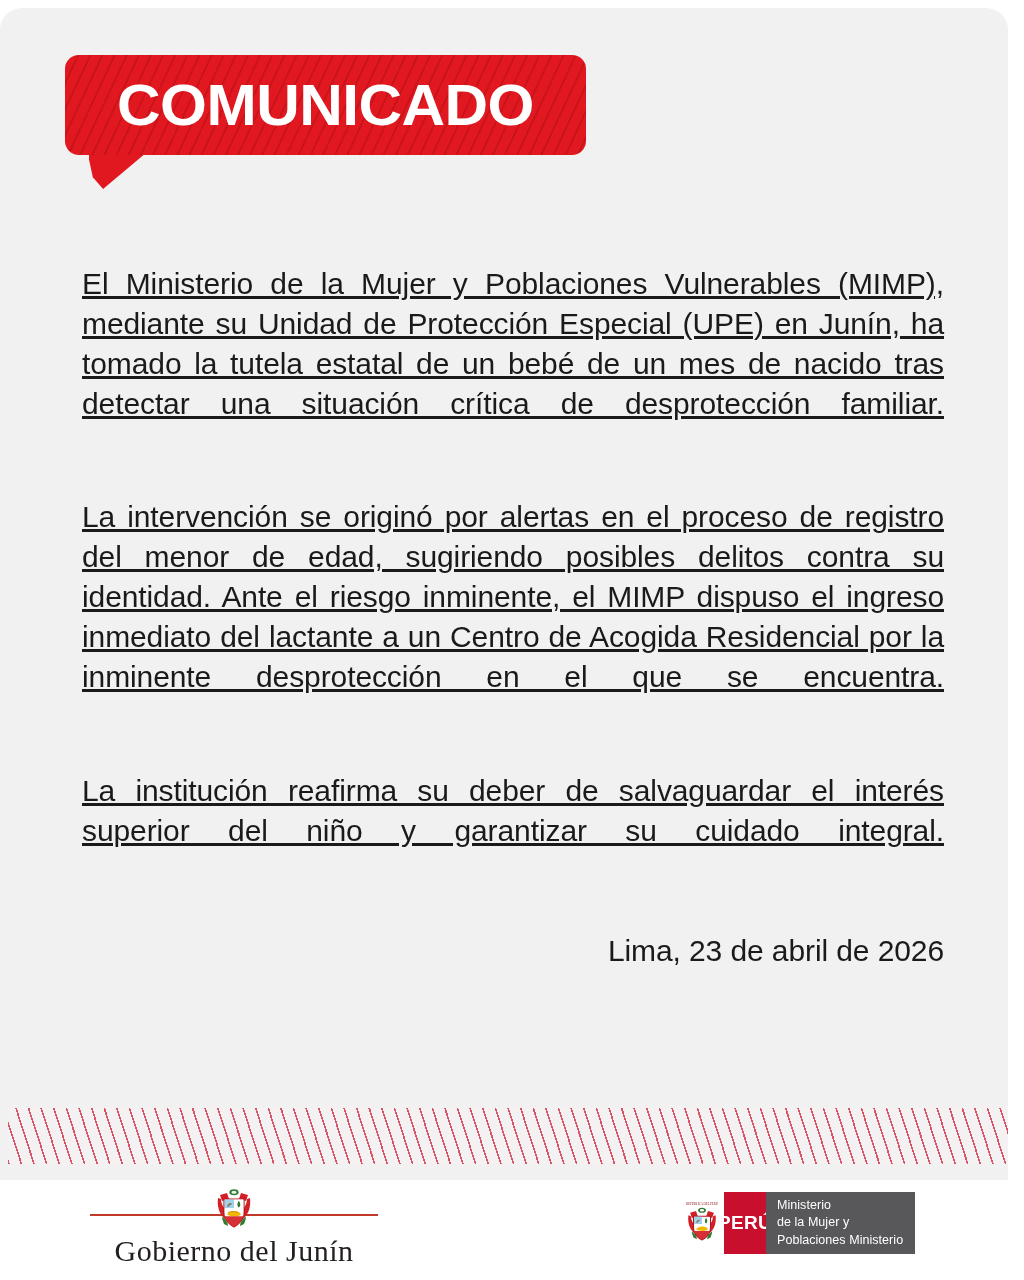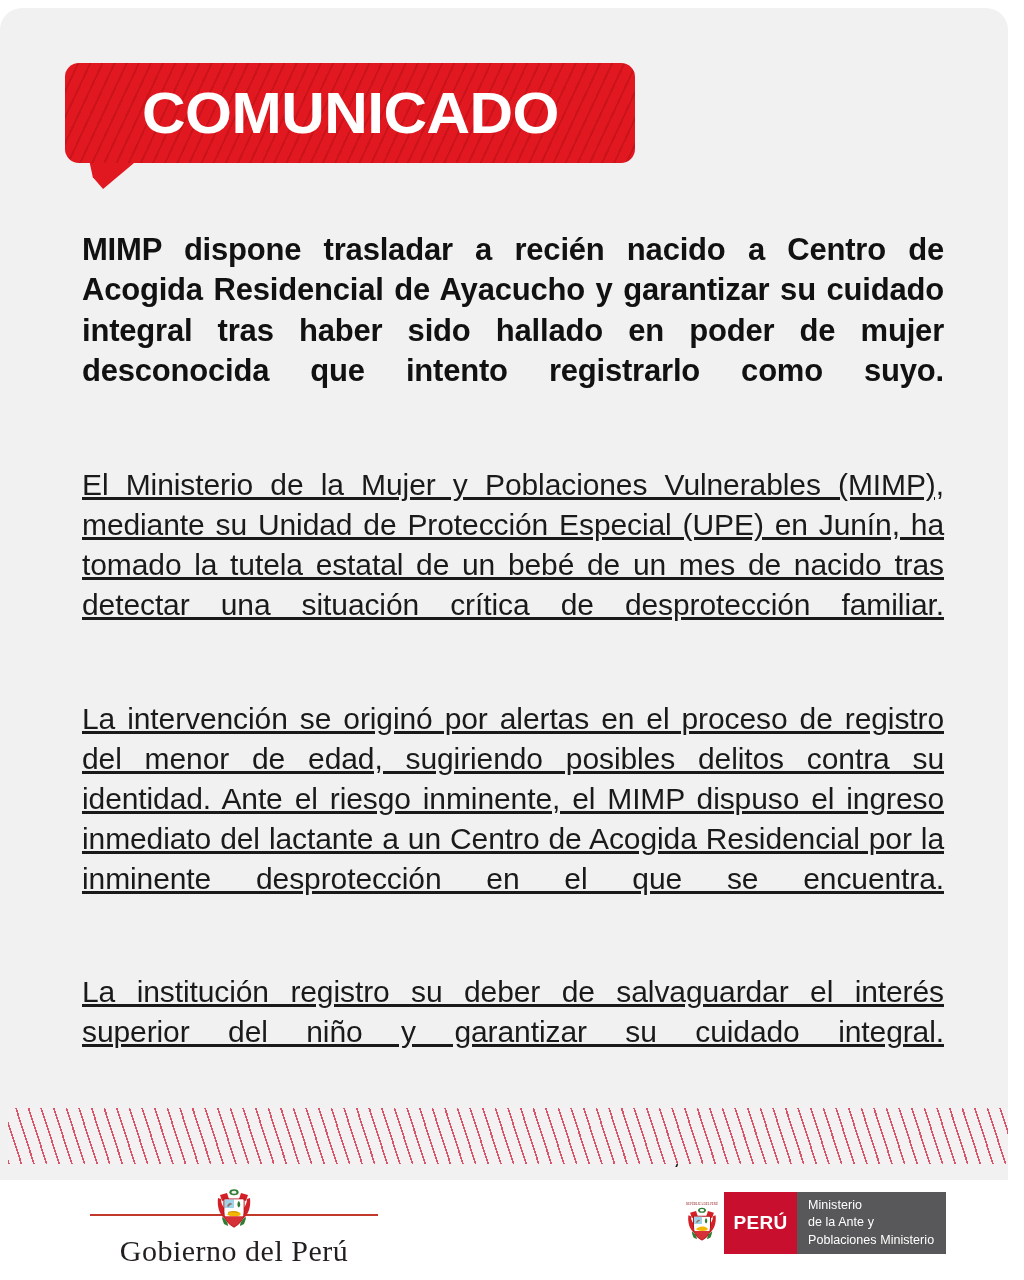--- a/index.html
+++ b/index.html
@@ -16,30 +16,29 @@
   .card{
     position:absolute; left:0; top:8px; width:1008px; height:1180px;
     background:#f1f1f1;
     border-top-left-radius:22px; border-top-right-radius:22px;
     border-bottom-left-radius:0; border-bottom-right-radius:0;
   }
 
   
   .banner-wrap{ position:absolute; left:65px; top:47px; width:570px; height:140px; }
   .banner{
-    position:absolute; left:0; top:0; width:570px; height:100px;
+    position:absolute; left:0; top:0; width:521px; height:100px;
     border-radius:14px;
     background:
       repeating-linear-gradient(115deg,
         rgba(150,8,14,.30) 0px, rgba(150,8,14,.30) 2px,
         rgba(150,8,14,0) 2px, rgba(150,8,14,0) 11px),
       #e1181f;
     display:flex; align-items:center; justify-content:center;
     overflow:hidden;
-    margin-top:8px;
   }
   .banner-title{
     color:#ffffff;
     font-size:58px;
     font-weight:700;
     letter-spacing:-0.5px;
     line-height:1;
     white-space:nowrap;
     transform:scaleX(1.04);
   }
@@ -92,21 +91,21 @@
   .gob-name{
     margin-top:2px; text-align:center;
     font-family:"Liberation Serif", serif;
     font-size:30px; color:#231f20; letter-spacing:.5px;
   }
 
   
   .mimp{ position:absolute; left:680px; top:12px; display:flex; align-items:stretch; height:62px; }
   .mimp-shield{ width:44px; display:flex; align-items:center; justify-content:center; }
   .mimp-peru{
-    width:73px; background:#c8102e; color:#ffffff;
+    width:42px; background:#c8102e; color:#ffffff;
     display:flex; align-items:center; justify-content:center;
     font-size:19px; font-weight:700; letter-spacing:.3px;
   }
   .mimp-min{
     background:#58585a; color:#ffffff; padding:7px 12px 7px 11px;
     display:flex; flex-direction:column; justify-content:center;
     font-size:12.5px; line-height:1.38; letter-spacing:.05px; white-space:nowrap;
   }
 </style>
 </head>
@@ -117,24 +116,23 @@
   <div class="card">
 
     <div class="banner-wrap">
       <div class="banner-tail"></div>
       <div class="banner">
         <div class="banner-title">COMUNICADO</div>
       </div>
     </div>
 
     <div class="content">
-      <div class="headline">MIMP dispone trasladar a recién nacido a Centro de Acogida Residencial de Ayacucho y garantizar su cuidado integral tras haber sido hallado en poder de mujer desconocida que intento registrarlo como suyo.</div>
       <div class="para">El Ministerio de la Mujer y Poblaciones Vulnerables (MIMP), mediante su Unidad de Protección Especial (UPE) en Junín, ha tomado la tutela estatal de un bebé de un mes de nacido tras detectar una situación crítica de desprotección familiar.</div>
       <div class="para">La intervención se originó por alertas en el proceso de registro del menor de edad, sugiriendo posibles delitos contra su identidad. Ante el riesgo inminente, el MIMP dispuso el ingreso inmediato del lactante a un Centro de Acogida Residencial por la inminente desprotección en el que se encuentra.</div>
-      <div class="para">La institución registro su deber de salvaguardar el interés superior del niño y garantizar su cuidado integral.</div>
+      <div class="para">La institución reafirma su deber de salvaguardar el interés superior del niño y garantizar su cuidado integral.</div>
       <div class="dateline">Lima, 23 de abril de 2026</div>
     </div>
 
     <div class="stripes"></div>
   </div>
 
   <div class="footer">
 
     <div class="gob">
       <div class="gob-top">
@@ -154,21 +152,21 @@
             <path d="M13 18.6 C14.4 14.6 17 14.4 18.2 16.2 C16.6 16.4 15.4 17.4 14.6 18.8 Z" fill="#8d6e63"></path>
             <rect x="10.6" y="20.2" width="18.8" height="8" fill="#ffffff"></rect>
             <path d="M13 26.4 C16 22.4 22 22.6 25.6 24.6 C26.8 25.4 27 26.8 25.8 27.4 C22 28.8 16 28.6 13 26.4 Z" fill="#f2b700"></path>
             <path d="M14 24.5 C17 23.2 21 23.4 24 24.6" stroke="#c98f00" stroke-width="1" fill="none"></path>
             <path d="M10 28.3 H30 V24 C30 32 24 37 20 39 C16 37 10 32 10 24 Z" fill="#d32027" opacity=".92"></path>
             <path d="M8 29 C12 31 14 35 14 38 L10 36 C9 33 8 31 8 29 Z" fill="#2e7d32"></path>
             <path d="M32 29 C28 31 26 35 26 38 L30 36 C31 33 32 31 32 29 Z" fill="#2e7d32"></path>
           </svg>
         </div>
       </div>
-      <div class="gob-name">Gobierno del Perú</div>
+      <div class="gob-name">Gobierno del Junín</div>
     </div>
 
     <div class="mimp">
       <div class="mimp-shield">
         <svg width="34" height="50" viewBox="0 0 40 52" aria-hidden="true">
           <text x="20" y="5" text-anchor="middle" font-size="3.6" fill="#8a1216" font-family="Liberation Serif, serif">REPÚBLICA DEL PERÚ</text>
           <ellipse cx="20" cy="11" rx="4.6" ry="3" fill="#2e7d32"></ellipse>
           <ellipse cx="20" cy="11" rx="2.6" ry="1.5" fill="#ffffff"></ellipse>
           <path d="M6 14 L13 12 L15 18 L8 20 Z" fill="#d32027"></path>
           <path d="M34 14 L27 12 L25 18 L32 20 Z" fill="#d32027"></path>
@@ -180,19 +178,19 @@
           <path d="M13 25.6 C14.4 21.6 17 21.4 18.2 23.2 C16.6 23.4 15.4 24.4 14.6 25.8 Z" fill="#8d6e63"></path>
           <path d="M13 33.4 C16 29.4 22 29.6 25.6 31.6 C26.8 32.4 27 33.8 25.8 34.4 C22 35.8 16 35.6 13 33.4 Z" fill="#f2b700"></path>
           <path d="M10 35.3 H30 V31 C30 39 24 44 20 46 C16 44 10 39 10 31 Z" fill="#d32027" opacity=".92"></path>
           <path d="M8 36 C12 38 14 42 14 45 L10 43 C9 40 8 38 8 36 Z" fill="#2e7d32"></path>
           <path d="M32 36 C28 38 26 42 26 45 L30 43 C31 40 32 38 32 36 Z" fill="#2e7d32"></path>
         </svg>
       </div>
       <div class="mimp-peru">PERÚ</div>
       <div class="mimp-min">
         <span>Ministerio</span>
-        <span>de la Ante y</span>
+        <span>de la Mujer y</span>
         <span>Poblaciones Ministerio</span>
       </div>
     </div>
 
   </div>
 </div>
 
 </body></html>

